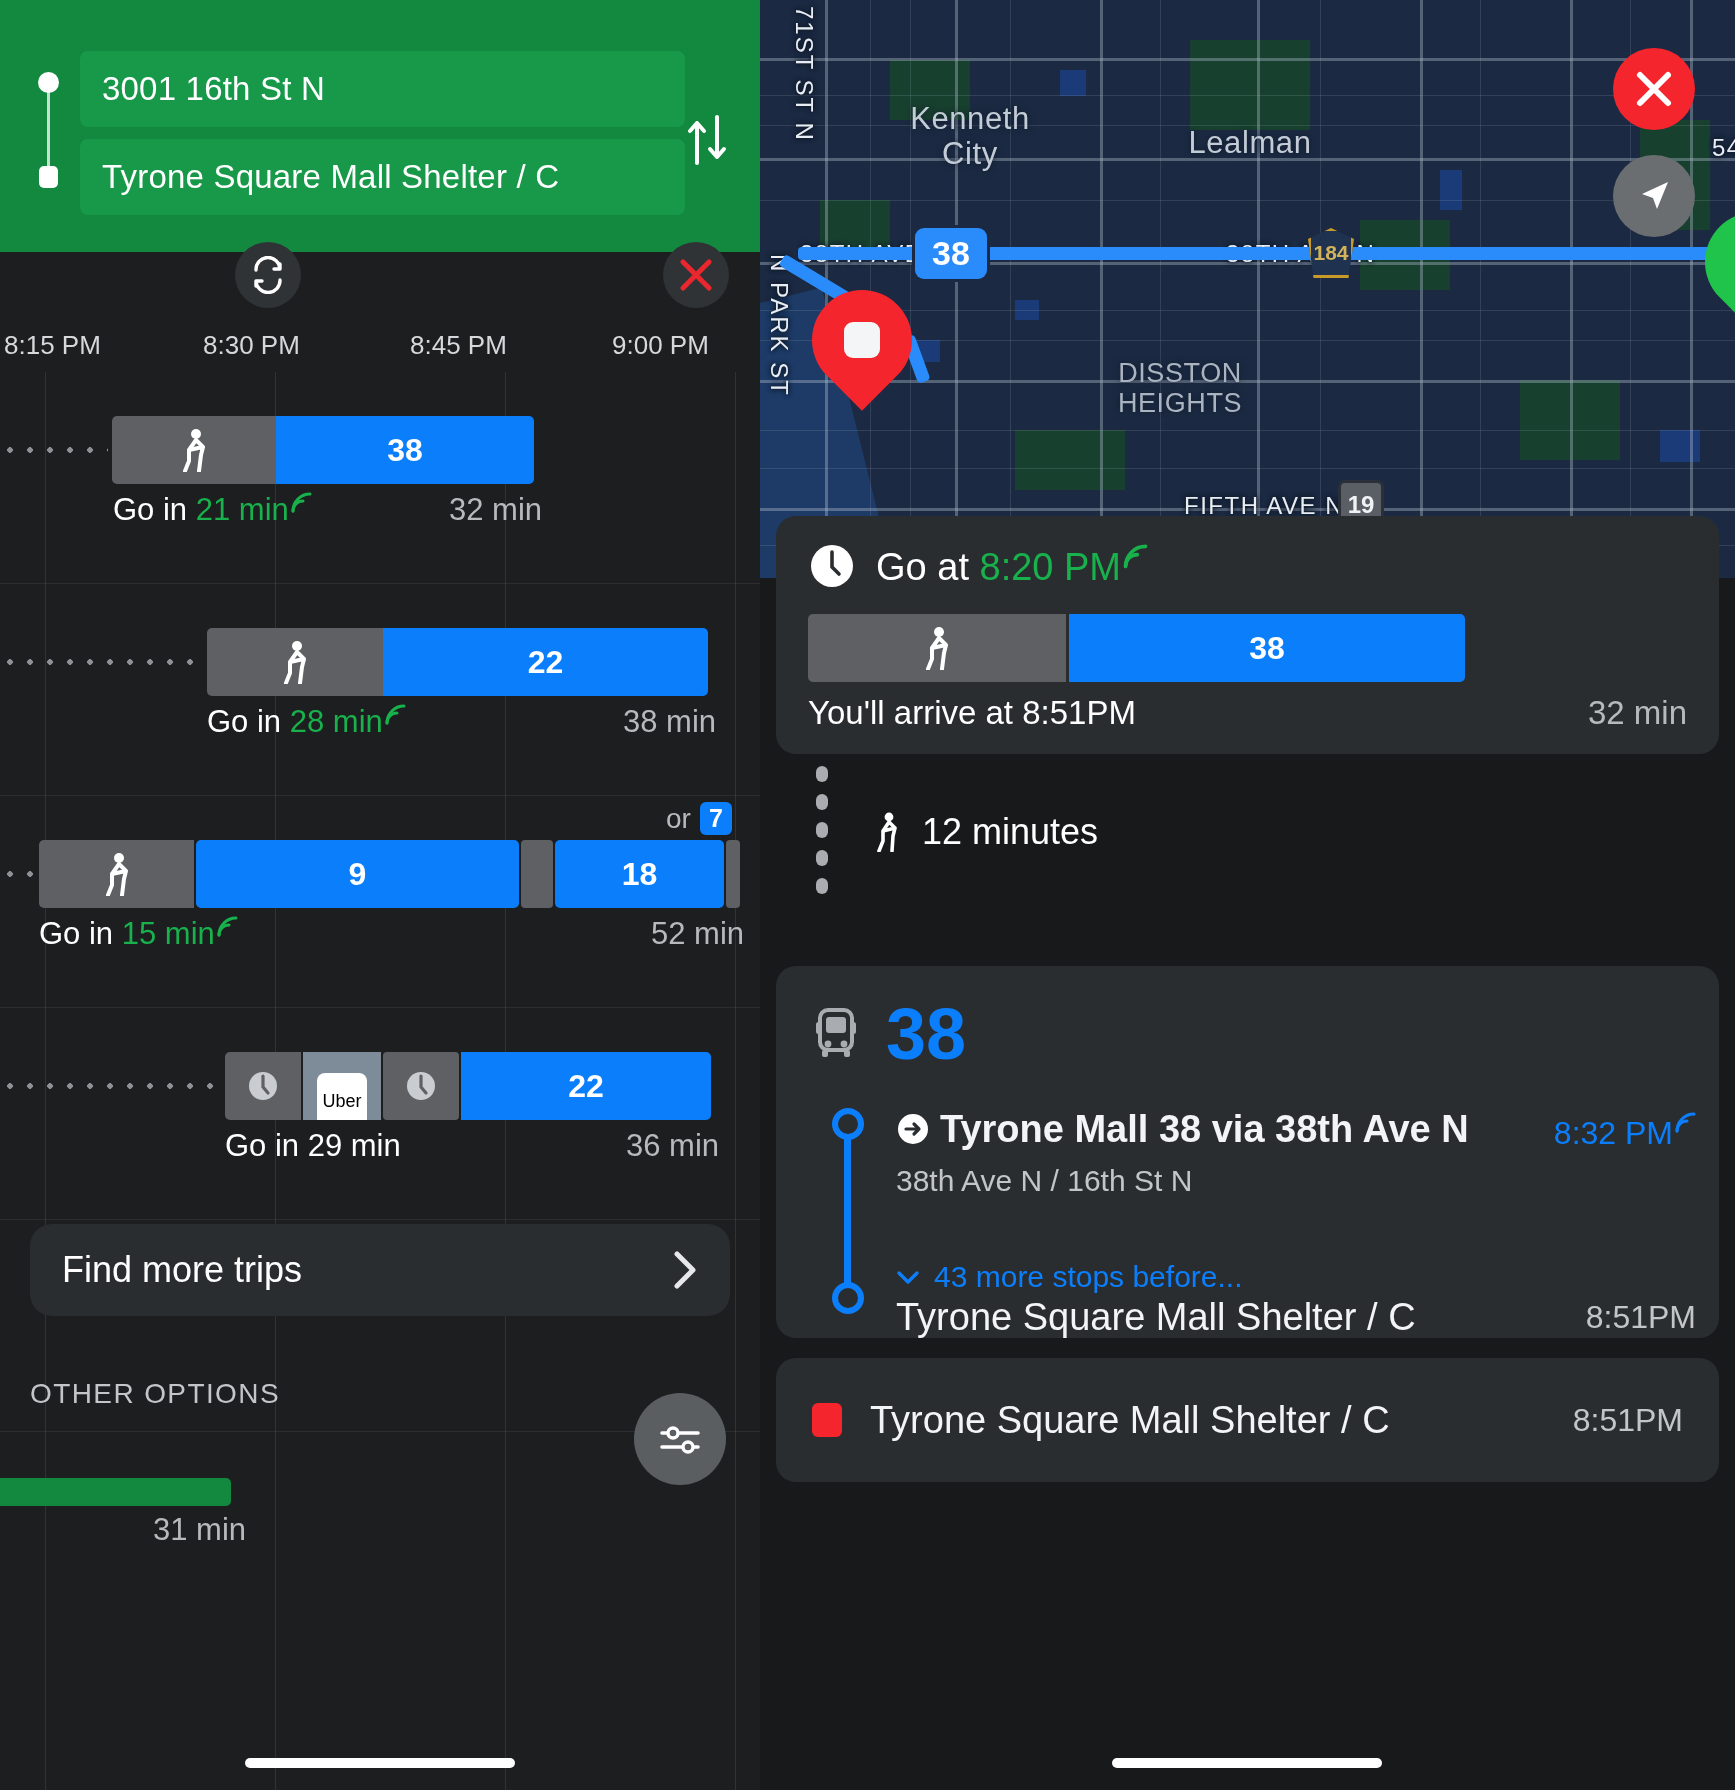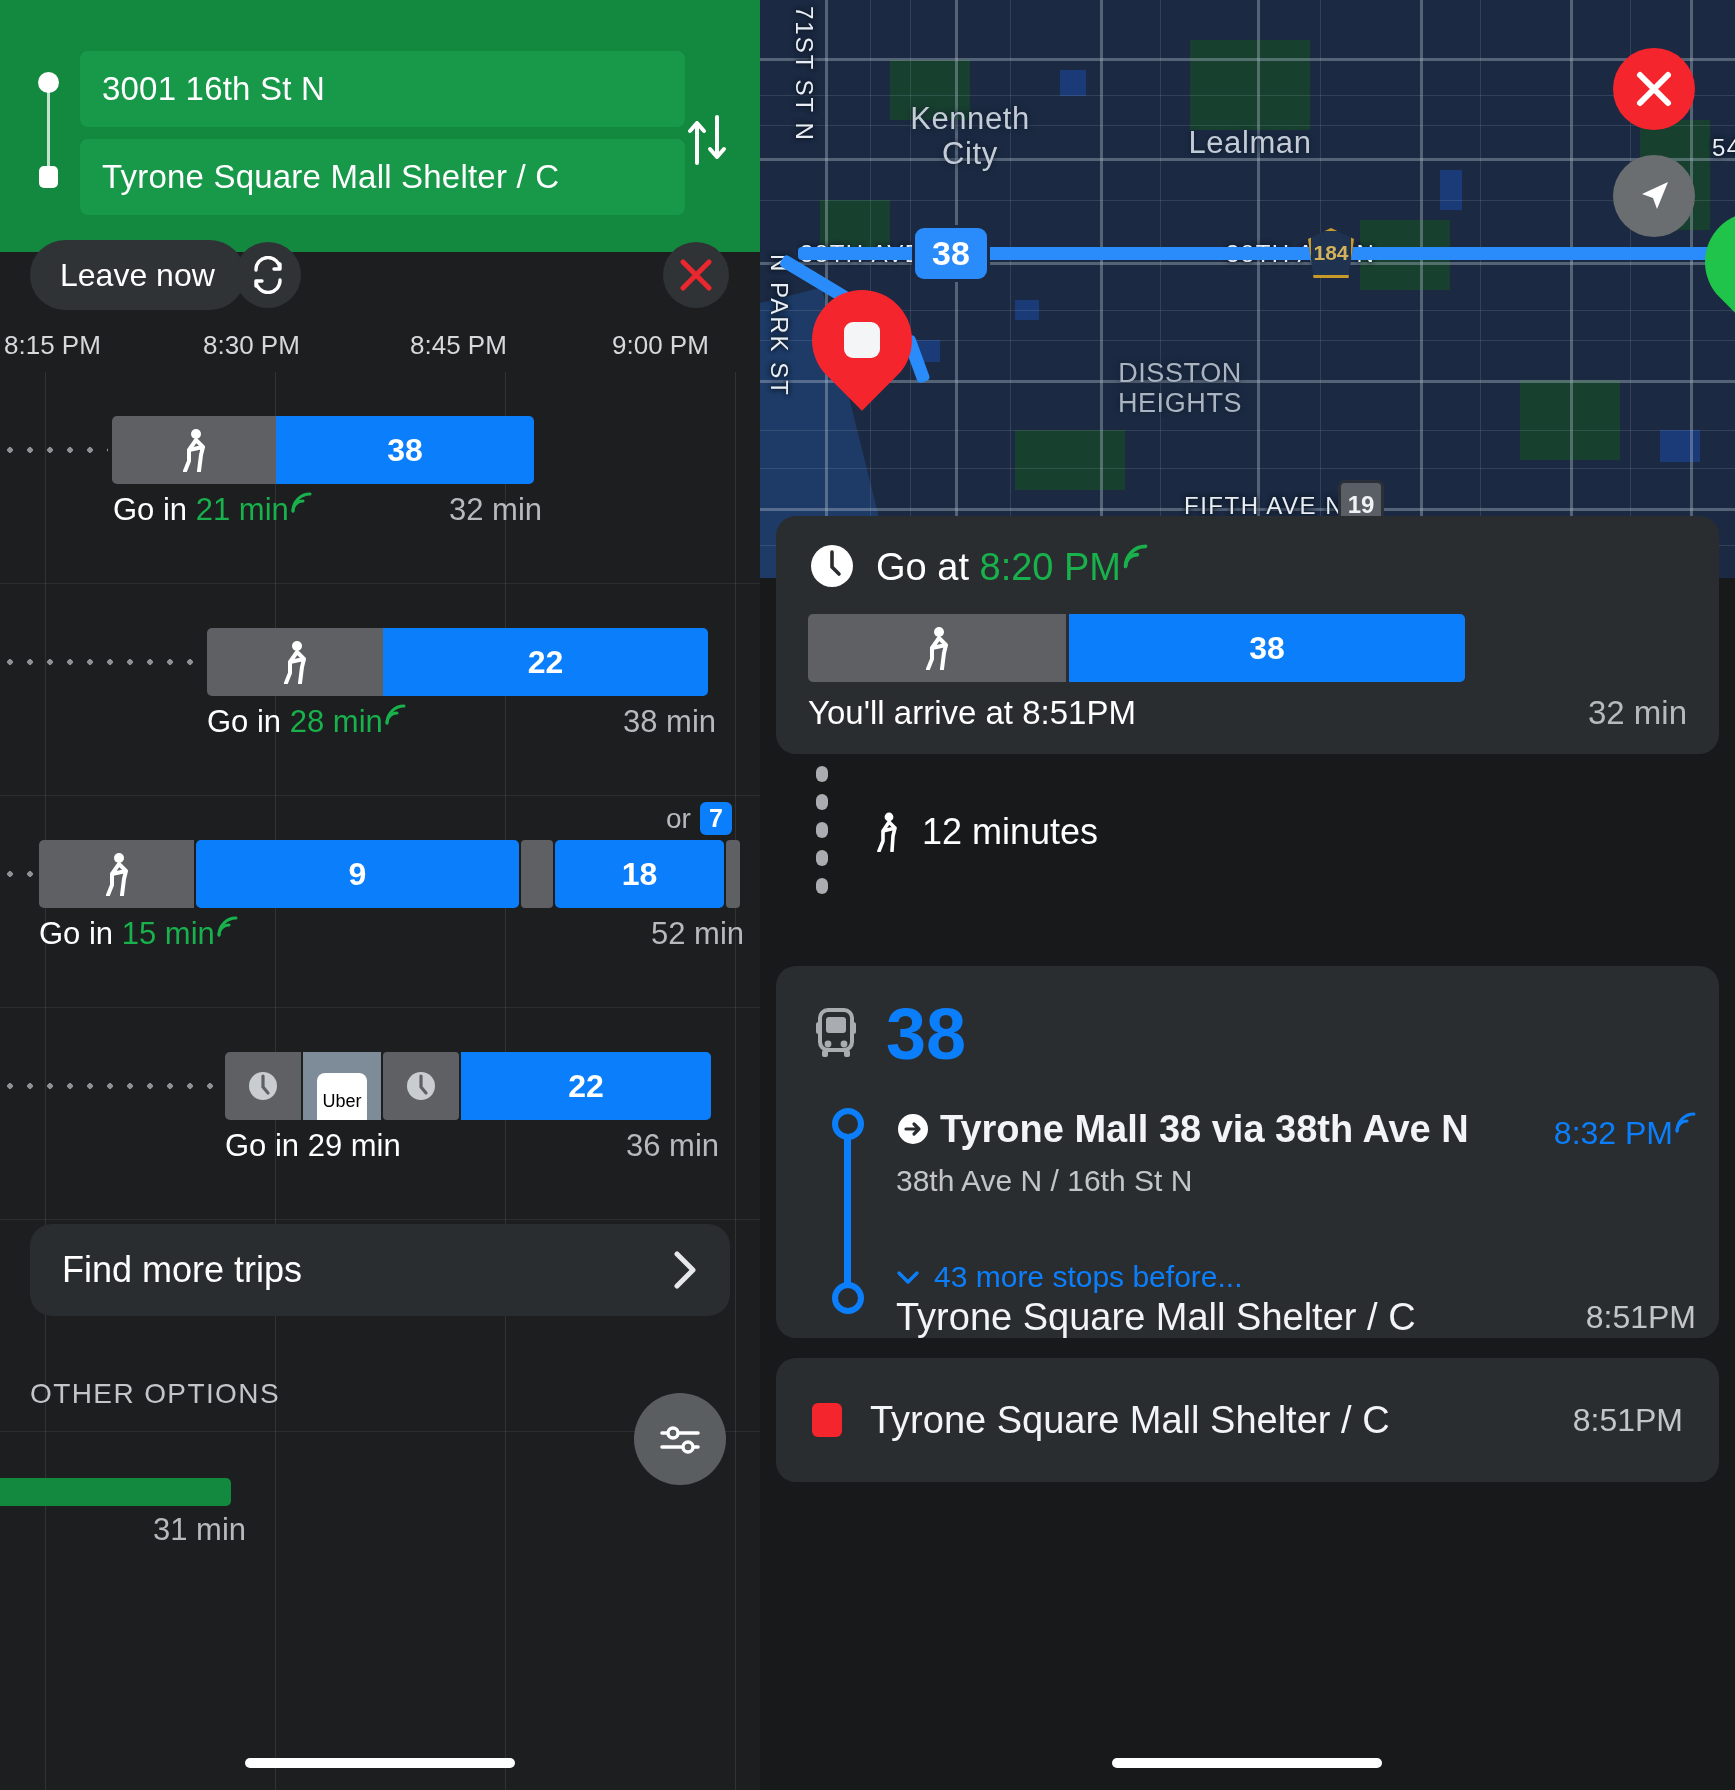--- a/index.html
+++ b/index.html
@@ -270,21 +270,20 @@
       <div class="field dest">Tyrone Square Mall Shelter / C</div>
       <div class="swap-btn">
         <svg viewBox="0 0 46 50">
           <path d="M13 48 V8 M13 8 L6 16 M13 8 L20 16" stroke="#fff" stroke-width="4" fill="none" stroke-linecap="round" stroke-linejoin="round"></path>
           <path d="M33 2 V42 M33 42 L26 34 M33 42 L40 34" stroke="#fff" stroke-width="4" fill="none" stroke-linecap="round" stroke-linejoin="round"></path>
         </svg>
       </div>
     </div>
 
     <div class="controls-row">
-      <div class="leave-now">Leave now</div>
       <div class="refresh-btn">
         <svg viewBox="0 0 38 38">
           <path d="M7 14 A12 12 0 0 1 31 13 L31 8 M31 13 L25 13" stroke="#fff" stroke-width="3.4" fill="none" stroke-linecap="round" stroke-linejoin="round"></path>
           <path d="M31 24 A12 12 0 0 1 7 25 L7 30 M7 25 L13 25" stroke="#fff" stroke-width="3.4" fill="none" stroke-linecap="round" stroke-linejoin="round"></path>
         </svg>
       </div>
       <div class="close-x-btn">
         <svg viewBox="0 0 34 34">
           <path d="M4 4 L30 30 M30 4 L4 30" stroke="#e8272e" stroke-width="5.2" stroke-linecap="round"></path>
         </svg>

